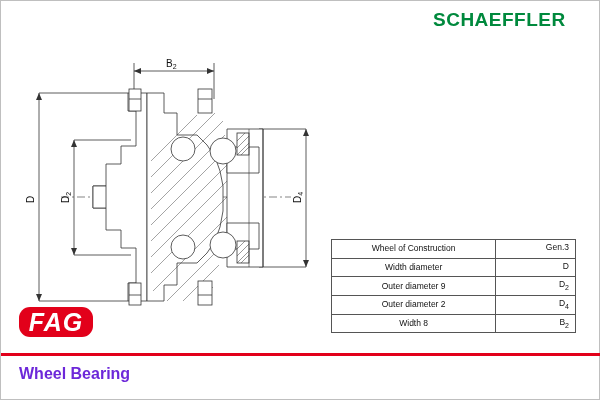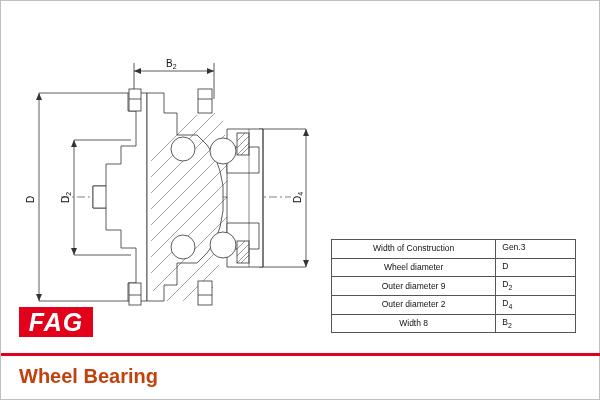--- a/index.html
+++ b/index.html
@@ -35,70 +35,72 @@
     width: 74px; height: 30px;
     background: #e2001a;
     color: #ffffff;
     font-size: 25px;
     font-weight: bold;
     font-style: italic;
     letter-spacing: 1px;
     text-align: center;
     line-height: 30px;
     font-family: "Liberation Sans", sans-serif;
+    border-radius: 11px;
   }
   
   .bottom-rule {
     position: absolute;
     left: 0; top: 352px;
     width: 600px; height: 3px;
     background: #e2001a;
   }
   .part-title {
     position: absolute;
     left: 18px; top: 364px;
-    font-size: 20px;
+    font-size: 16px;
     font-weight: bold;
-    color: #c2410c;
+    color: #6d28d9;
   }
   
   .spec-table {
     position: absolute;
     left: 330px; top: 238px;
     width: 245px;
     border-collapse: collapse;
     font-size: 8.5px;
     color: #111;
   }
   .spec-table td {
     border: 1px solid #555;
     height: 16px;
     padding: 0 6px;
     line-height: 15px;
   }
   .spec-table td.label { width: 165px; text-align: center; }
-  .spec-table td.value { width: 80px; text-align: left; }
+  .spec-table td.value { width: 80px; text-align: right; }
   .sub { font-size: 7px; vertical-align: sub; }
   
   svg.drawing {
     position: absolute;
     left: 0; top: 0;
     width: 600px; height: 400px;
   }
   text.dimlabel {
     font-family: "Liberation Sans", sans-serif;
     font-size: 10px;
     fill: #111;
   }
 </style>
 </head>
 <body>
 
 <div id="page">
 
+  <div class="brand-schaeffler">SCHAEFFLER</div>
 
   <svg class="drawing" viewBox="0 0 600 400">
     <g stroke="#333" fill="none" stroke-width="0.8">
 
       <line x1="133" y1="62" x2="133" y2="108" stroke-dasharray="0"></line>
       <line x1="213" y1="62" x2="213" y2="98"></line>
       <line x1="133" y1="70" x2="213" y2="70"></line>
       <path d="M133 70 L140 67 L140 73 Z" fill="#333" stroke="none"></path>
       <path d="M213 70 L206 67 L206 73 Z" fill="#333" stroke="none"></path>
 
@@ -186,25 +188,25 @@
 
     <text class="dimlabel" x="165" y="66">B<tspan font-size="7" dy="2">2</tspan></text>
     <text class="dimlabel" x="33" y="202" transform="rotate(-90 33 202)">D</text>
     <text class="dimlabel" x="68" y="202" transform="rotate(-90 68 202)">D<tspan font-size="7" dy="2">2</tspan></text>
     <text class="dimlabel" x="300" y="202" transform="rotate(-90 300 202)">D<tspan font-size="7" dy="2">4</tspan></text>
   </svg>
 
   <table class="spec-table">
     <tbody>
       <tr>
-        <td class="label">Width of Construction</td>
+        <td class="label">Wheel of Construction</td>
         <td class="value"><span>Gen.3</span><span class="sub"></span></td>
       </tr>
       <tr>
-        <td class="label">Wheel diameter</td>
+        <td class="label">Width diameter</td>
         <td class="value"><span>D</span><span class="sub"></span></td>
       </tr>
       <tr>
         <td class="label">Outer diameter 9</td>
         <td class="value"><span>D</span><span class="sub">2</span></td>
       </tr>
       <tr>
         <td class="label">Outer diameter 2</td>
         <td class="value"><span>D</span><span class="sub">4</span></td>
       </tr>

